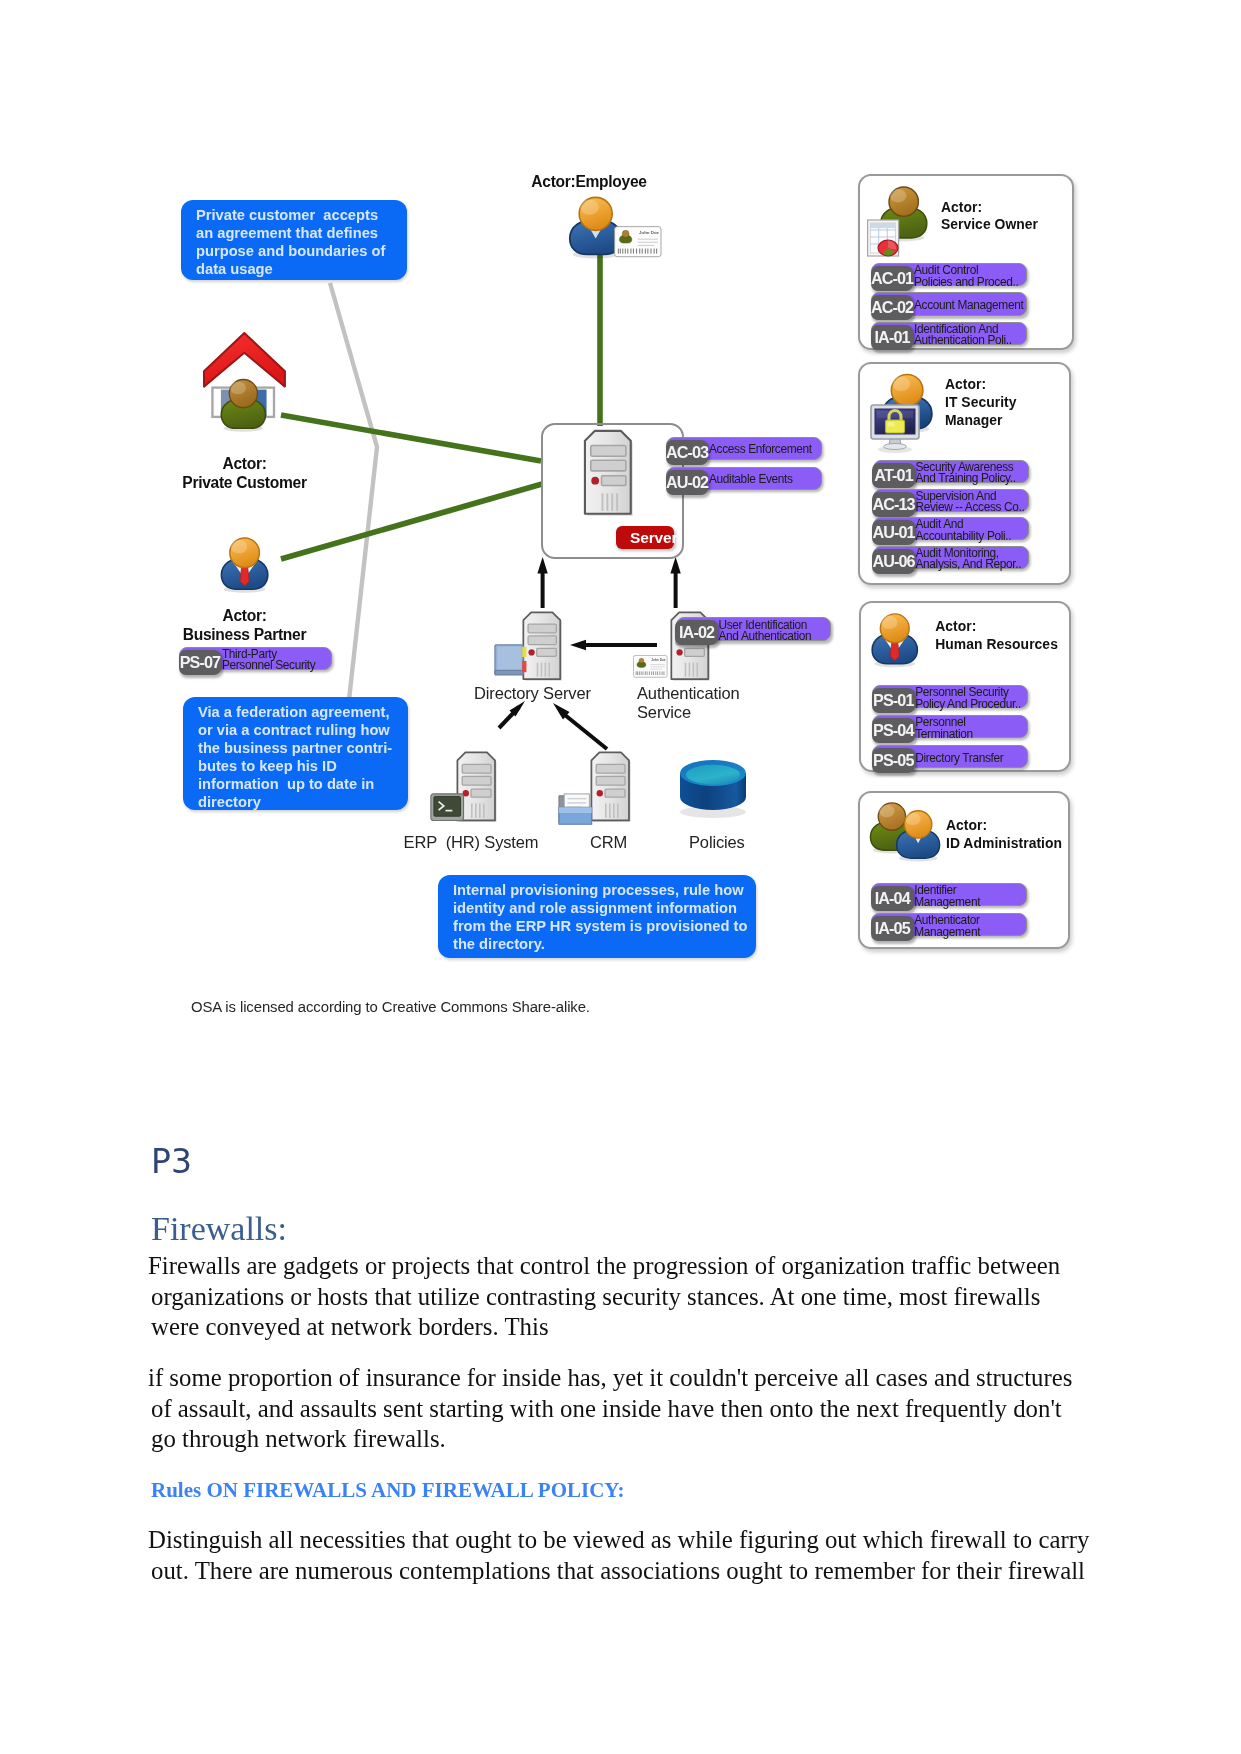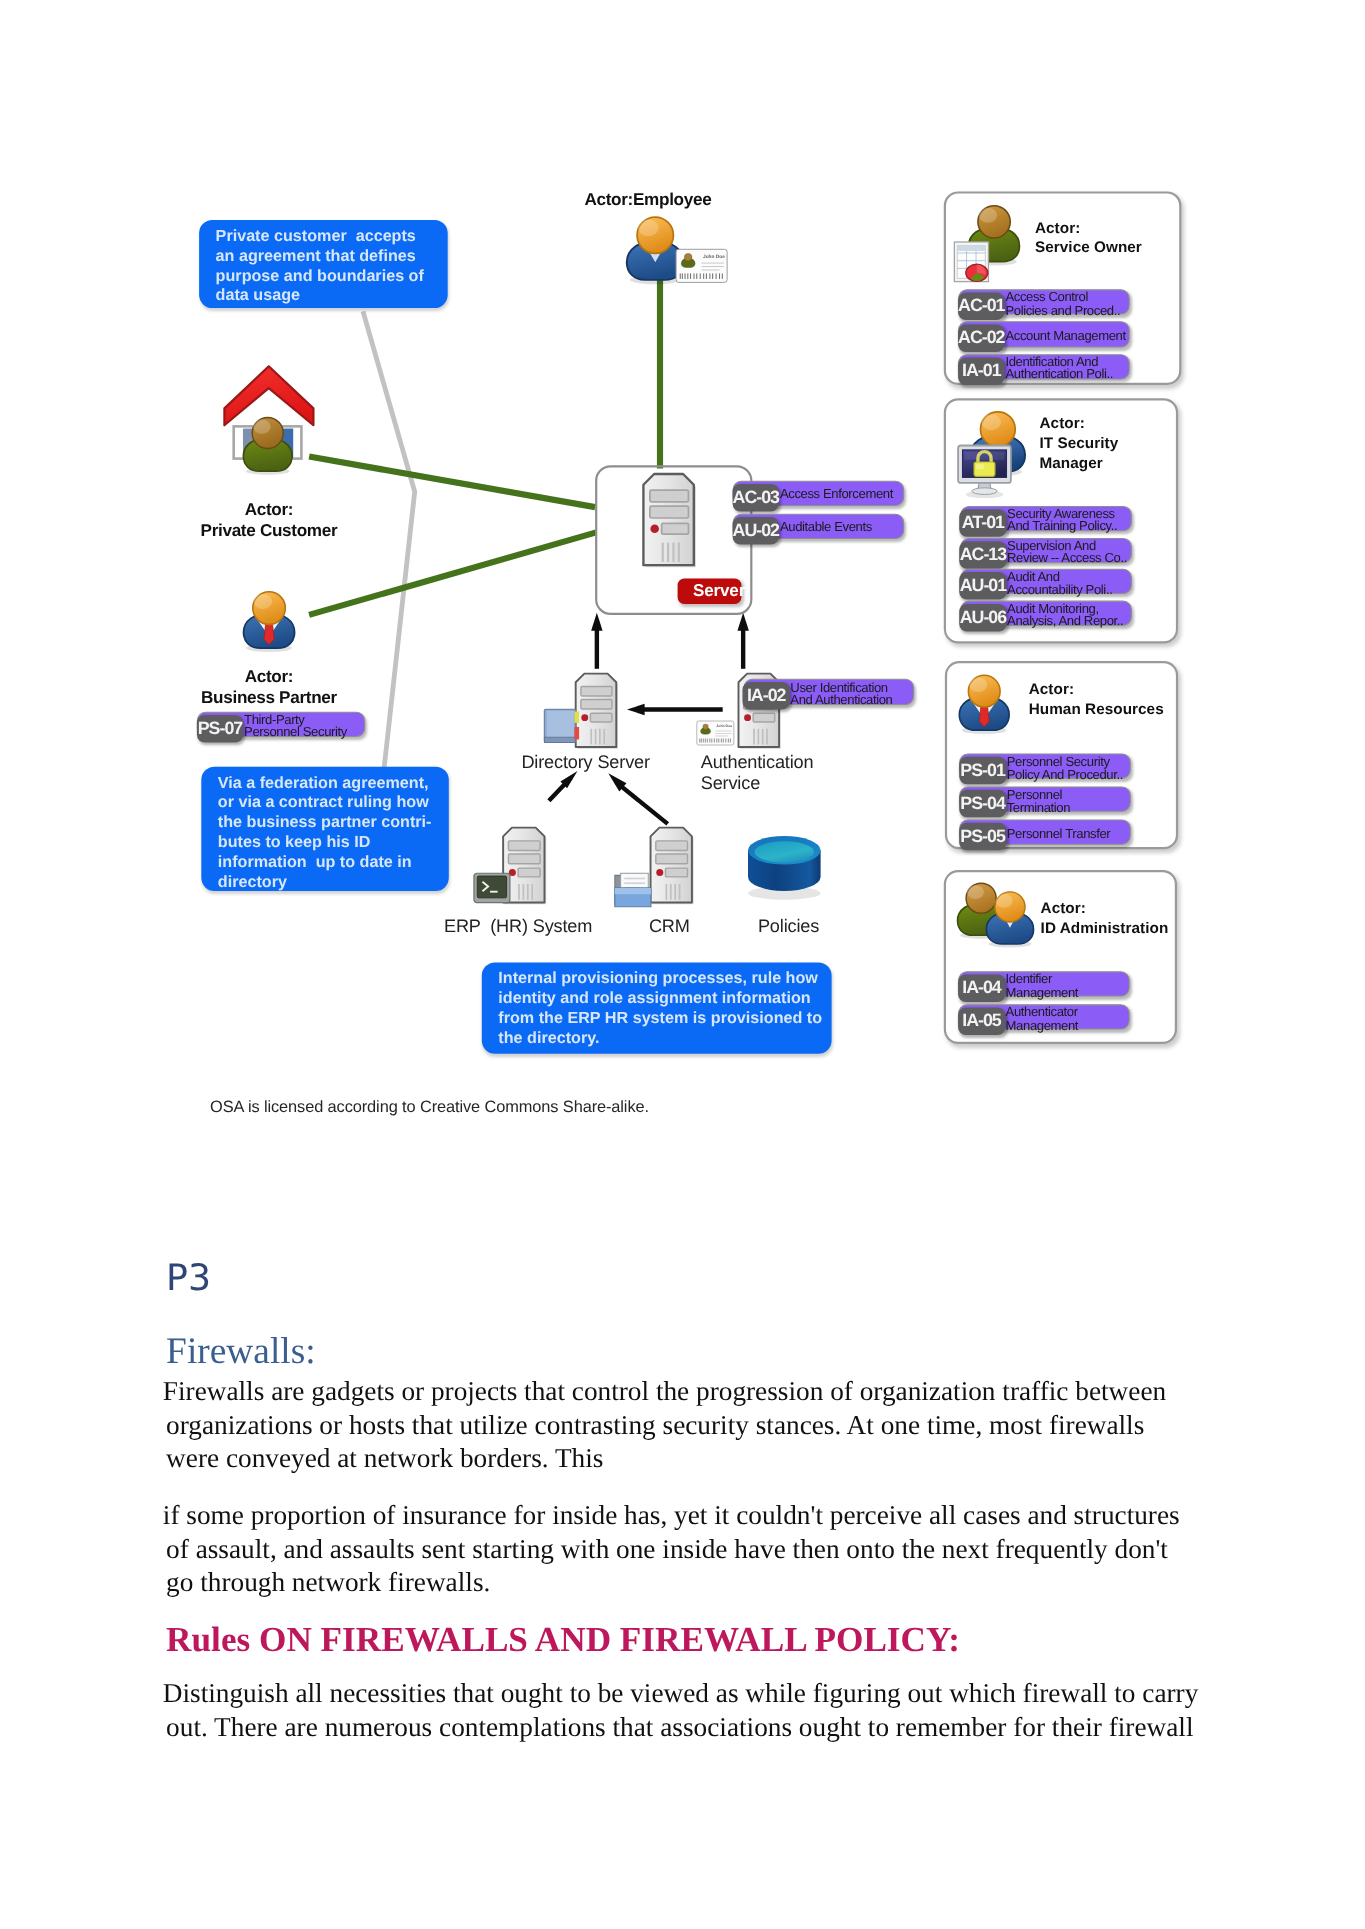--- a/index.html
+++ b/index.html
@@ -49,22 +49,22 @@
   .ico svg{position:static;display:block;overflow:visible;}
 
   
   .doc{position:absolute;left:0;top:0;width:1241px;}
   .h-p3{position:absolute;left:151px;top:1142px;font-family:"DejaVu Sans",sans-serif;
         font-size:33px;font-weight:400;color:#2f4575;letter-spacing:0px;}
   .h-sec{position:absolute;left:151px;top:1210px;font-family:"Liberation Serif",serif;
         font-size:34px;font-weight:400;color:#3a5f8f;}
   .para{position:absolute;left:151px;width:940px;font-size:24.8px;line-height:30.5px;
         color:#111;text-align:left;text-indent:-3px;}
-  .para-b{position:absolute;left:151px;width:940px;font-size:32px;line-height:34px;
-        color:#be185d;font-weight:700;}
+  .para-b{position:absolute;left:151px;width:940px;font-size:21px;line-height:34px;
+        color:#3b82f6;font-weight:700;}
 </style>
 </head>
 <body>
 
 <div class="page">
   <div class="dg">
 
     <svg width="1241" height="1110" viewBox="0 0 1241 1110">
       <g stroke="#c2c2c2" stroke-width="4.4" fill="none" stroke-linecap="butt">
         <path d="M330 283 L 377 447 L 349 700"></path>
@@ -136,21 +136,21 @@
   </g>
             </svg>
           </div>
           <div class="aptitle" style="left:81.4px;top:22.5px">
             <div>Actor:</div>
             <div>Service Owner</div>
           </div>
           <div class="pill two" style="left:11.5px;top:87px;width:156px">
             <div class="code">AC-01</div>
             <div class="txt">
-              <div>Access Control</div>
+              <div>Audit Control</div>
               <div>Policies and Proced..</div>
             </div>
           </div>
           <div class="pill one" style="left:11.5px;top:116.3px;width:156px">
             <div class="code">AC-02</div>
             <div class="txt">
               <div>Account Management</div>
             </div>
           </div>
           <div class="pill two" style="left:11.5px;top:145.6px;width:156px">
@@ -273,21 +273,21 @@
           <div class="pill two" style="left:11.5px;top:112.5px;width:156px">
             <div class="code">PS-04</div>
             <div class="txt">
               <div>Personnel</div>
               <div>Termination</div>
             </div>
           </div>
           <div class="pill one" style="left:11.5px;top:142.5px;width:156px">
             <div class="code">PS-05</div>
             <div class="txt">
-              <div>Personnel Transfer</div>
+              <div>Directory Transfer</div>
             </div>
           </div>
         </div>
         <div class="apanel" style="left:857.7px;top:791.2px;width:212.8px;height:158.2px">
           <div class="ico" style="left:6px;top:3.9px;transform:scale(1);transform-origin:0 0">
             <svg width="76" height="74" viewBox="0 0 76 74">
   <defs>
                 <linearGradient id="idHeadA" x1="0" y1="0" x2="0.4" y2="1">
     <stop offset="0" stop-color="#d5a04b"></stop>
                   <stop offset="1" stop-color="#a97322"></stop>

